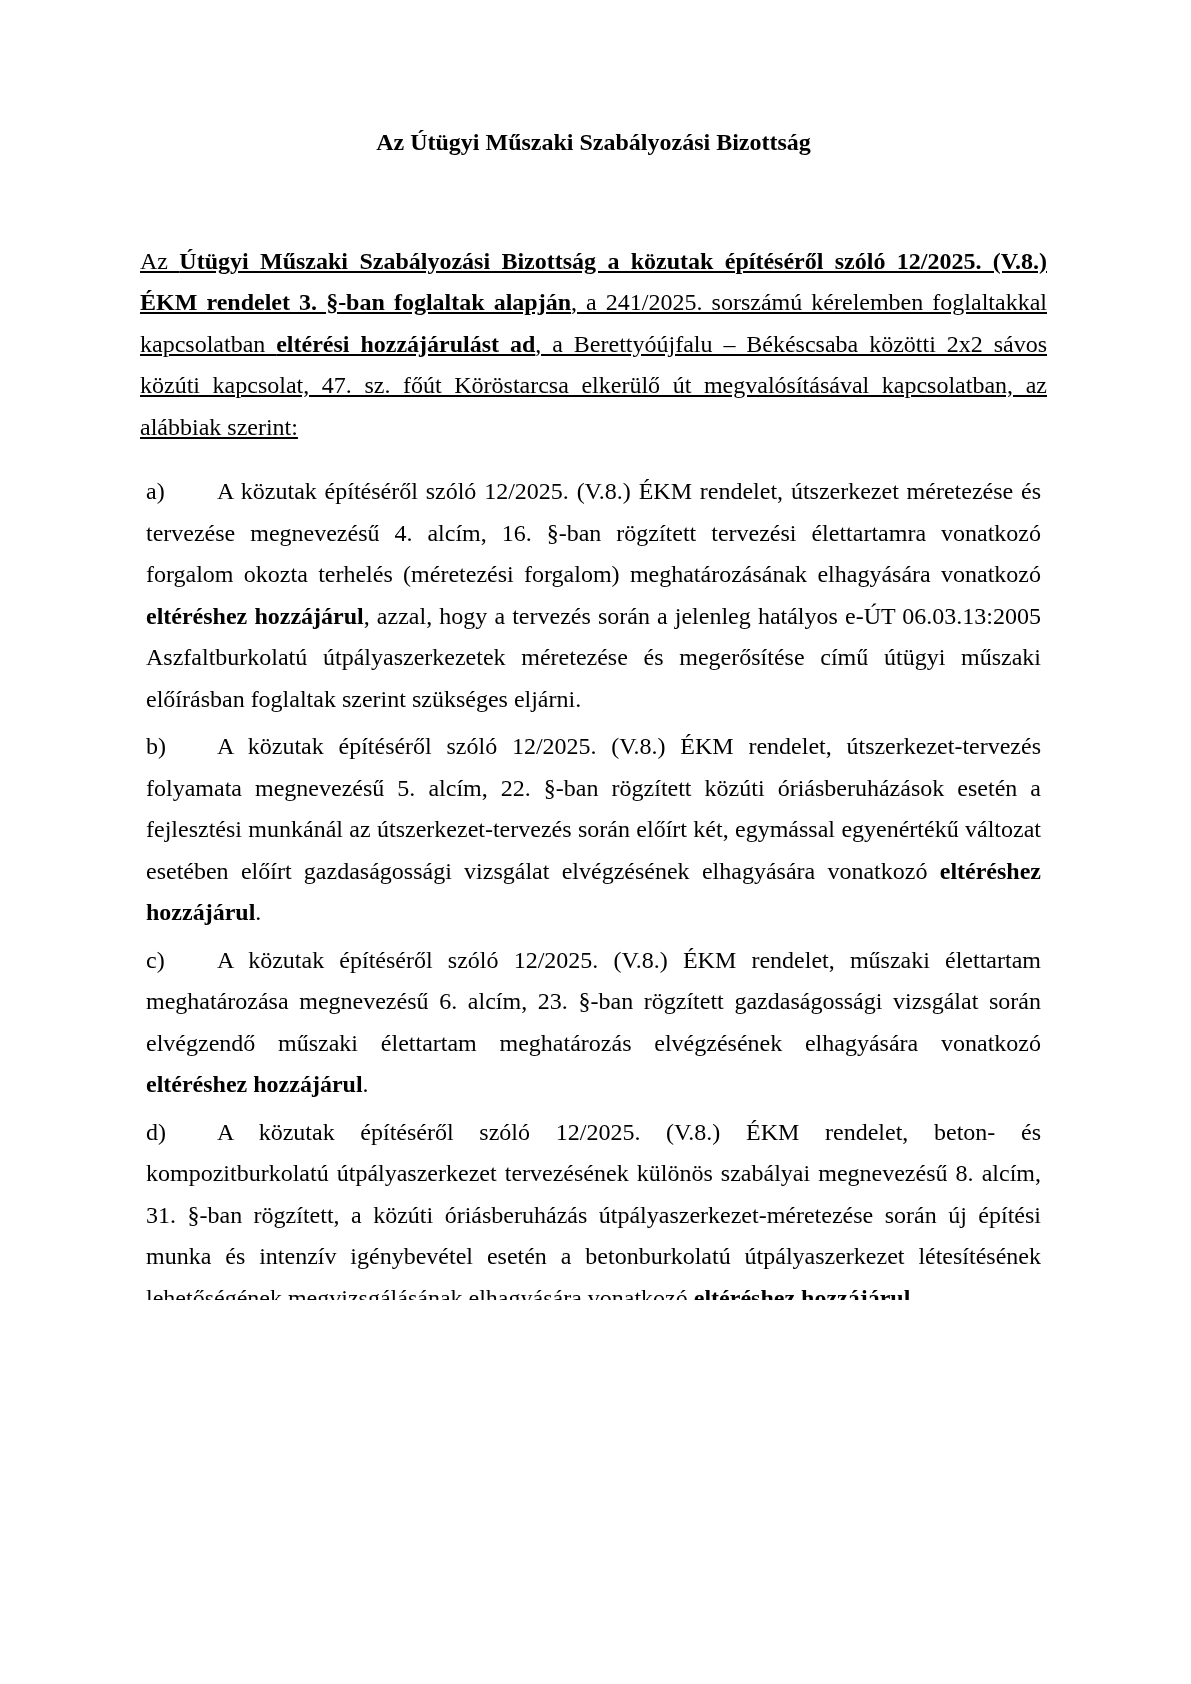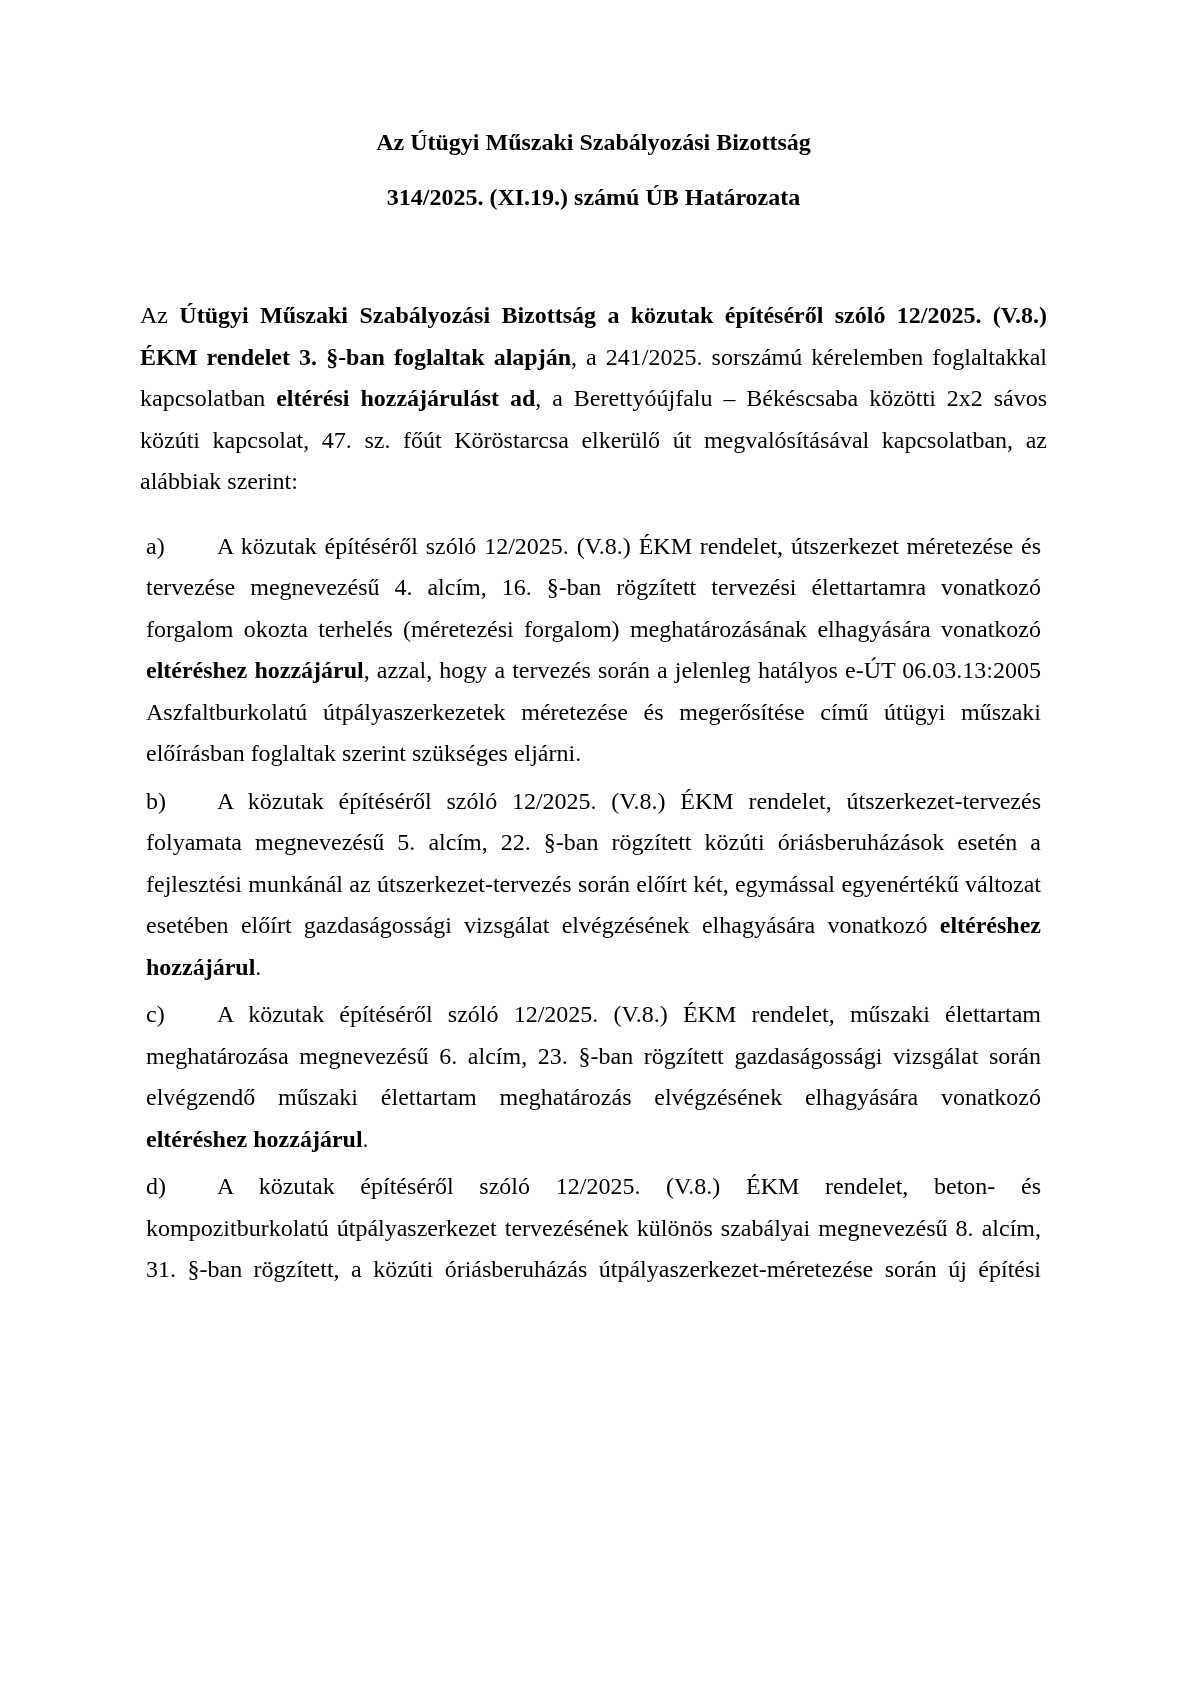--- a/index.html
+++ b/index.html
@@ -25,20 +25,21 @@
     line-height: 41.5px;
   }
   .doc-title p {
     margin: 0 0 13px 0;
     text-align: center;
     font-weight: bold;
   }
   .intro {
     margin: 77px 0 23px 0;
     text-align: justify;
+    text-decoration: underline;
   }
   .item {
     margin: 6px;
     text-align: justify;
   }
   .item-label {
     display: inline-block;
     width: 71px;
   }
   .date-line {
@@ -48,21 +49,20 @@
   .b { font-weight: bold; }
 </style>
 </head>
 <body>
 
 <div class="page">
   <div class="content">
 
     <div class="doc-title">
       <p>Az Útügyi Műszaki Szabályozási Bizottság</p>
-      <p>314/2025. (XI.19.) számú ÚB Határozata</p>
     </div>
 
     <p class="intro"><span>Az </span><span class="b">Útügyi Műszaki Szabályozási Bizottság a közutak építéséről szóló 12/2025. (V.8.) ÉKM rendelet 3. §-ban foglaltak alapján</span><span>, a 241/2025. sorszámú kérelemben foglaltakkal kapcsolatban </span><span class="b">eltérési hozzájárulást ad</span><span>, a Berettyóújfalu – Békéscsaba közötti 2x2 sávos közúti kapcsolat, 47. sz. főút Köröstarcsa elkerülő út megvalósításával kapcsolatban, az alábbiak szerint:</span></p>
 
     <p class="item"><span class="item-label">a)</span><span><span>A közutak építéséről szóló 12/2025. (V.8.) ÉKM rendelet, útszerkezet méretezése és tervezése megnevezésű 4. alcím, 16. §-ban rögzített tervezési élettartamra vonatkozó forgalom okozta terhelés (méretezési forgalom) meghatározásának elhagyására vonatkozó </span><span class="b">eltéréshez hozzájárul</span><span>, azzal, hogy a tervezés során a jelenleg hatályos e-ÚT 06.03.13:2005 Aszfaltburkolatú útpályaszerkezetek méretezése és megerősítése című útügyi műszaki előírásban foglaltak szerint szükséges eljárni.</span></span></p>
 
     <p class="item"><span class="item-label">b)</span><span><span>A közutak építéséről szóló 12/2025. (V.8.) ÉKM rendelet, útszerkezet-tervezés folyamata megnevezésű 5. alcím, 22. §-ban rögzített közúti óriásberuházások esetén a fejlesztési munkánál az útszerkezet-tervezés során előírt két, egymással egyenértékű változat esetében előírt gazdaságossági vizsgálat elvégzésének elhagyására vonatkozó </span><span class="b">eltéréshez hozzájárul</span><span>.</span></span></p>
 
     <p class="item"><span class="item-label">c)</span><span><span>A közutak építéséről szóló 12/2025. (V.8.) ÉKM rendelet, műszaki élettartam meghatározása megnevezésű 6. alcím, 23. §-ban rögzített gazdaságossági vizsgálat során elvégzendő műszaki élettartam meghatározás elvégzésének elhagyására vonatkozó </span><span class="b">eltéréshez hozzájárul</span><span>.</span></span></p>
 

